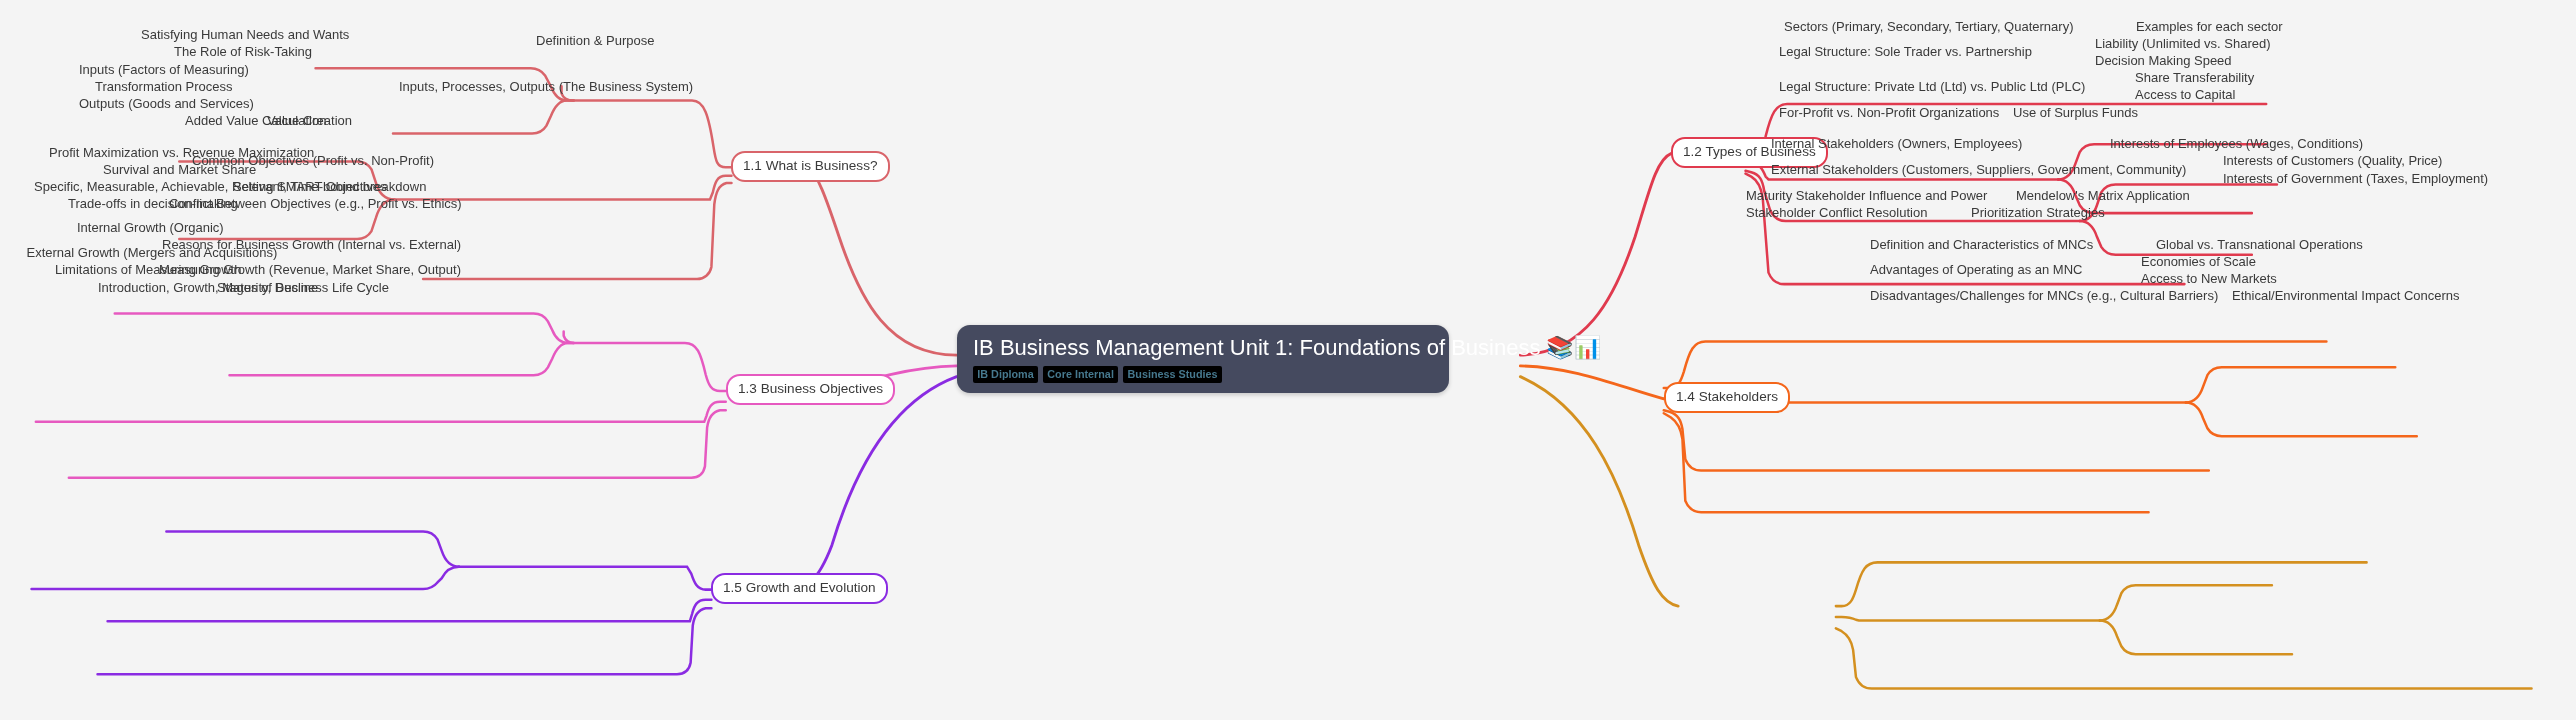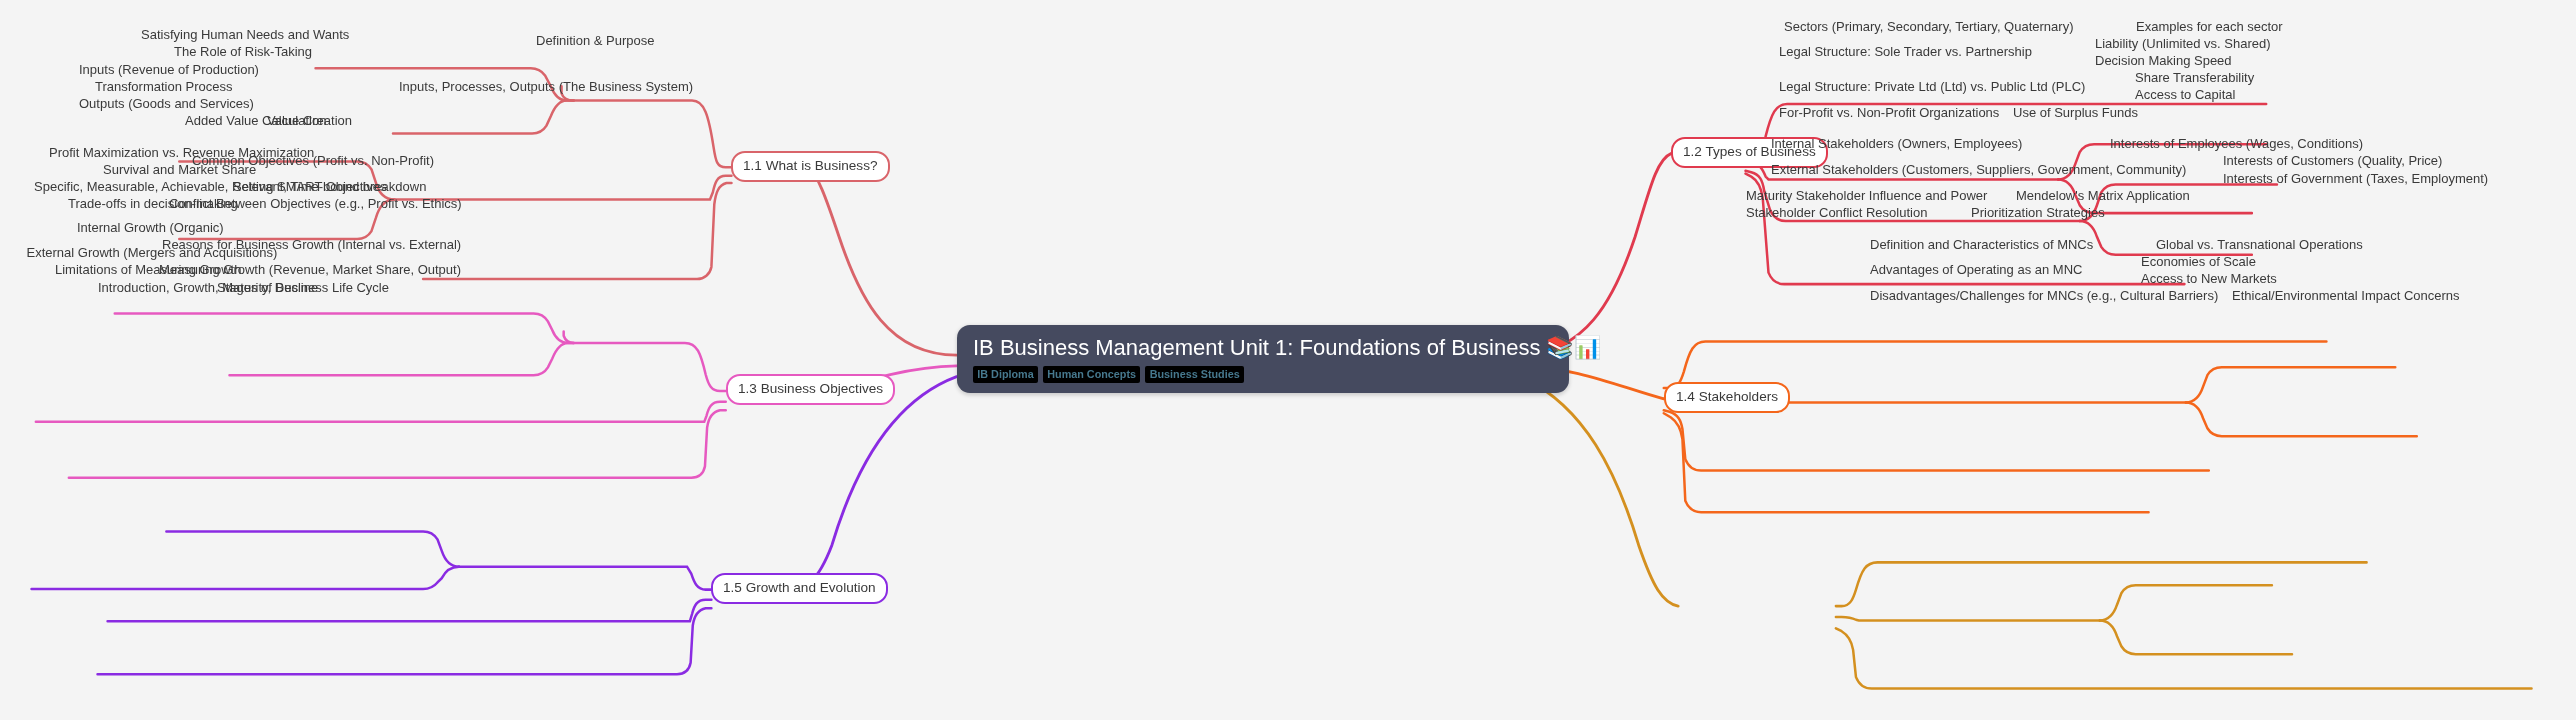--- a/index.html
+++ b/index.html
@@ -151,37 +151,37 @@
     <path d="M2320,576 L2330,582 C2340,589 2344,598 2346,612 L2350,698 C2354,708 2362,714 2372,714 L2996,714" fill="none" stroke="#f4661b" stroke-width="3.5" stroke-linecap="round"></path>
 
     <path d="M2560,845 L2568,845 C2580,845 2584,835 2588,822 C2596,794 2602,784 2618,784 L3300,784" fill="none" stroke="#d4901f" stroke-width="3.5" stroke-linecap="round"></path>
     <path d="M2560,860 L2568,860 C2580,860 2584,862 2588,864 L2592,865 L2928,865" fill="none" stroke="#d4901f" stroke-width="3.5" stroke-linecap="round"></path>
     <path d="M2928,865 C2942,865 2948,855 2952,843 L2958,827 C2963,819 2970,816 2978,816 L3168,816" fill="none" stroke="#d4901f" stroke-width="3.5" stroke-linecap="round"></path>
     <path d="M2928,865 C2942,865 2948,875 2952,887 L2958,901 C2963,909 2970,912 2978,912 L3196,912" fill="none" stroke="#d4901f" stroke-width="3.5" stroke-linecap="round"></path>
 
     <path d="M2560,876 L2568,880 C2578,886 2582,894 2584,906 L2588,944 C2592,954 2600,960 2610,960 L3530,960" fill="none" stroke="#d4901f" stroke-width="3.5" stroke-linecap="round"></path>
   </svg>
 
-  <div class="root-node" style="left:957px; top:325px; width:612px;">
+  <div class="root-node" style="left:957px; top:325px; width:492px;">
     <div class="root-title">IB Business Management Unit 1: Foundations of Business 📚📊</div>
     <div class="root-tags">
       <span class="root-tag">IB Diploma</span>
-      <span class="root-tag">Human Concepts</span>
+      <span class="root-tag">Core Internal</span>
       <span class="root-tag">Business Studies</span>
     </div>
   </div>
 
   <div class="branch-node" style="left:731px; top:151px; border-color:#d9646a;">
     <span>1.1 What is Business?</span>
   </div>
   <div class="leaf lvl2" style="left:536px; top:33px;">Definition &amp; Purpose</div>
   <div class="leaf lvl3" style="left:141px; top:27px;">Satisfying Human Needs and Wants</div>
   <div class="leaf lvl3" style="left:174px; top:44px;">The Role of Risk-Taking</div>
   <div class="leaf lvl2" style="left:399px; top:79px;">Inputs, Processes, Outputs (The Business System)</div>
-  <div class="leaf lvl3" style="left:79px; top:62px;">Inputs (Revenue of Production)</div>
+  <div class="leaf lvl3" style="left:79px; top:62px;">Inputs (Factors of Measuring)</div>
   <div class="leaf lvl3" style="left:95px; top:79px;">Transformation Process</div>
   <div class="leaf lvl3" style="left:79px; top:96px;">Outputs (Goods and Services)</div>
   <div class="leaf lvl2" style="left:267px; top:113px;">Value Creation</div>
   <div class="leaf lvl3" style="left:185px; top:113px;">Added Value Calculation</div>
 
   <div class="branch-node" style="left:726px; top:374px; border-color:#e659c0;">
     <span>1.3 Business Objectives</span>
   </div>
   <div class="leaf lvl2" style="left:192px; top:153px;">Common Objectives (Profit vs. Non-Profit)</div>
   <div class="leaf lvl3" style="left:49px; top:145px;">Profit Maximization vs. Revenue Maximization</div>

